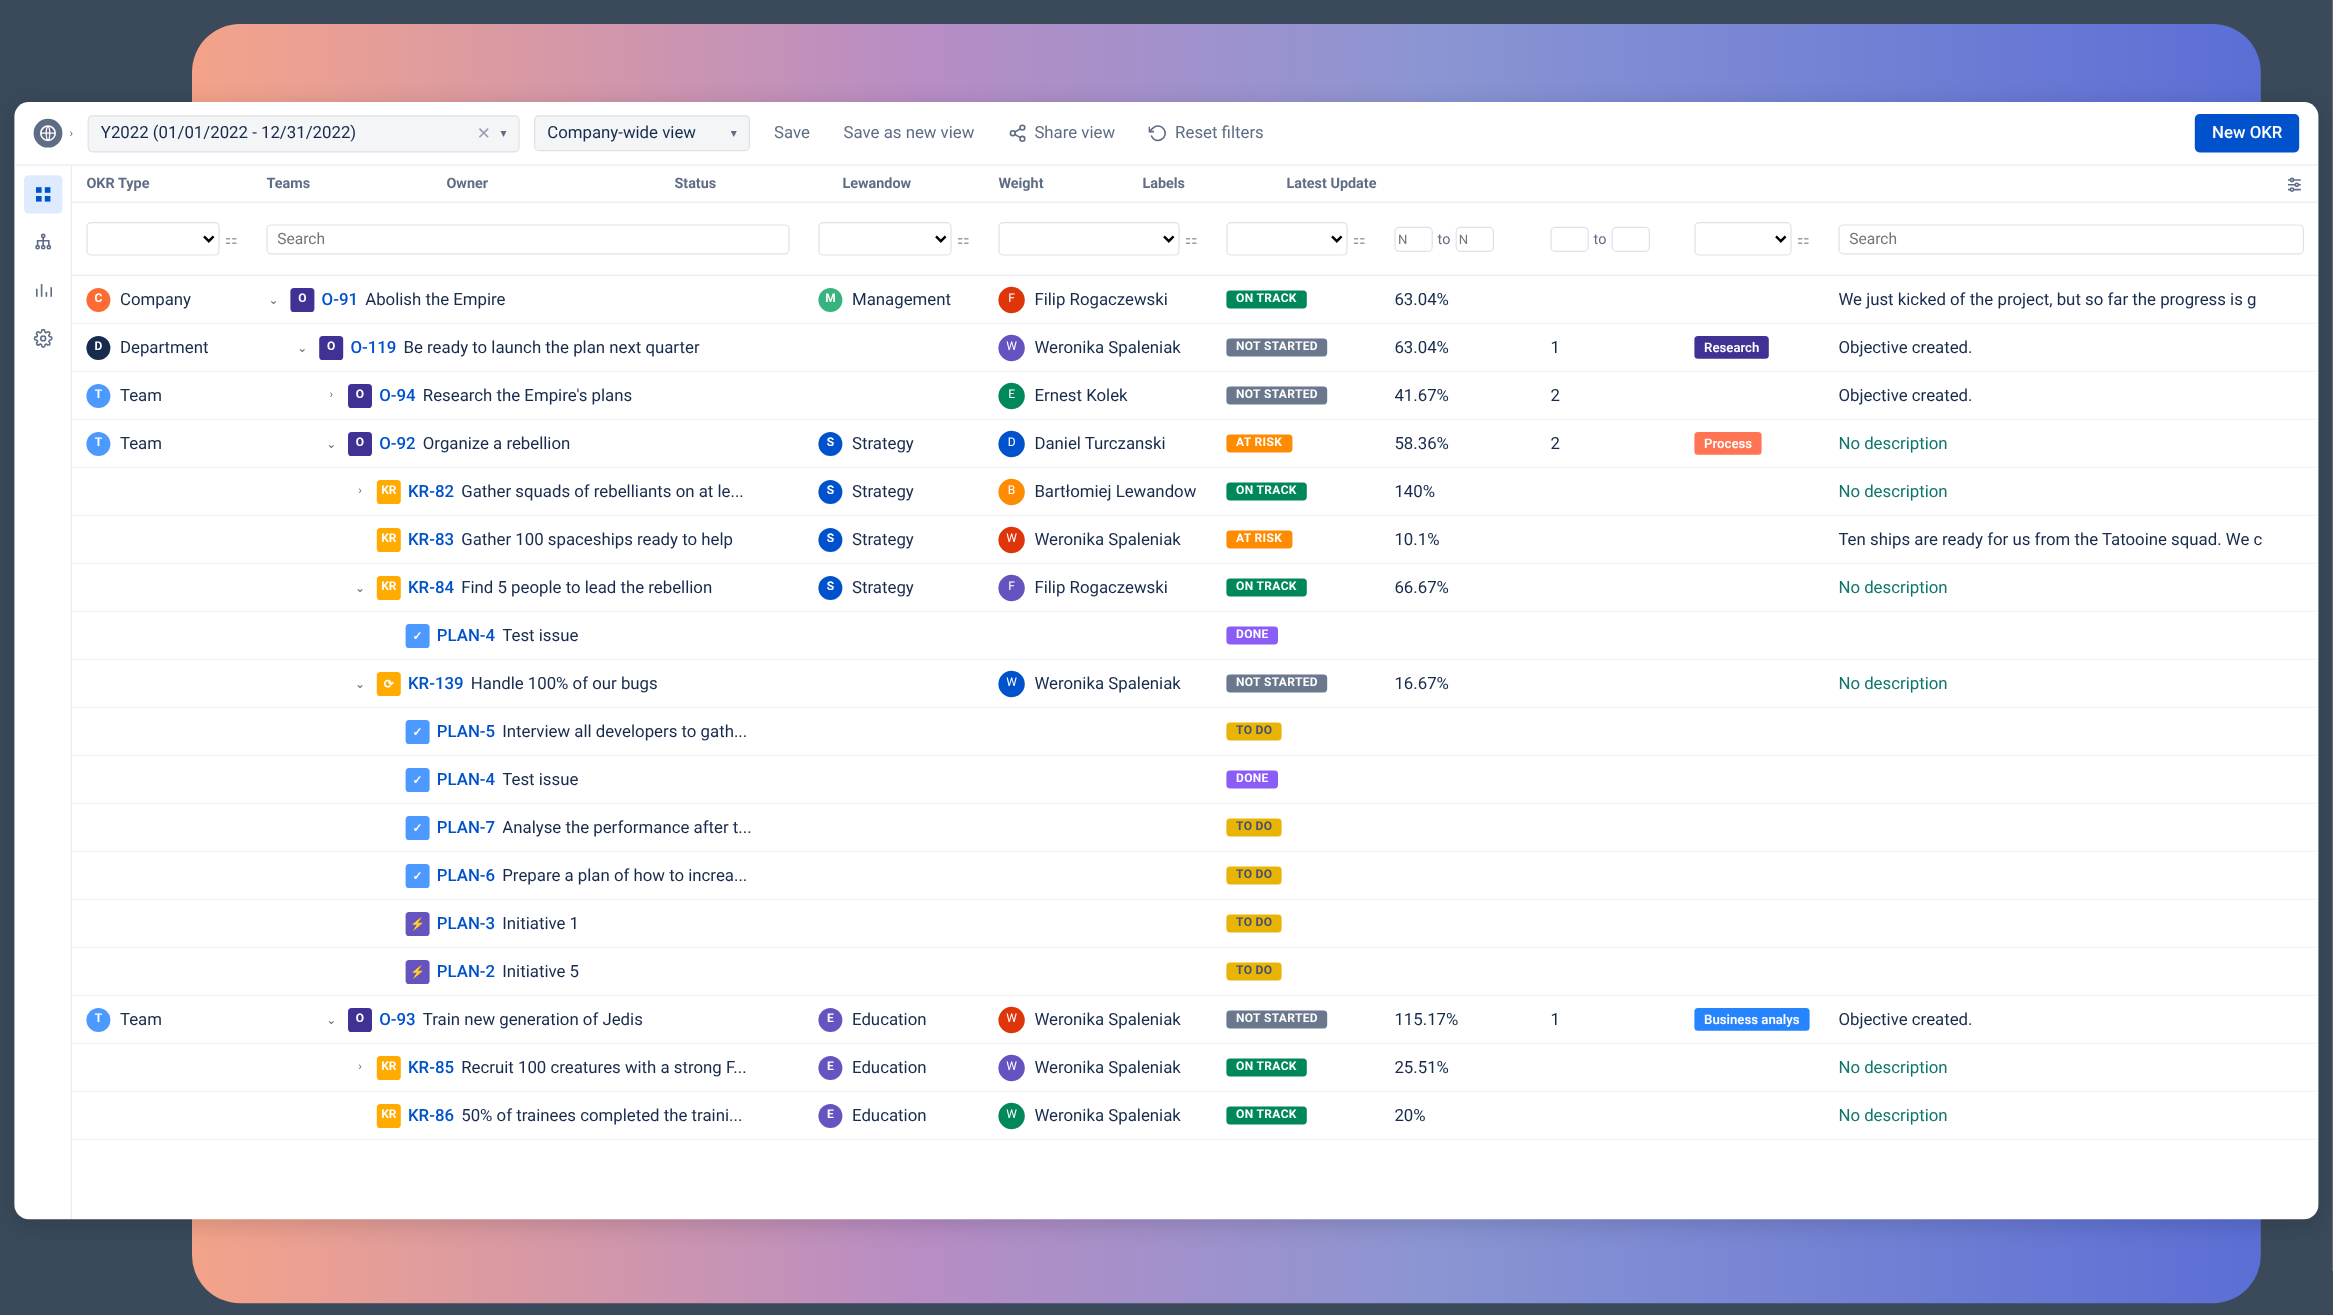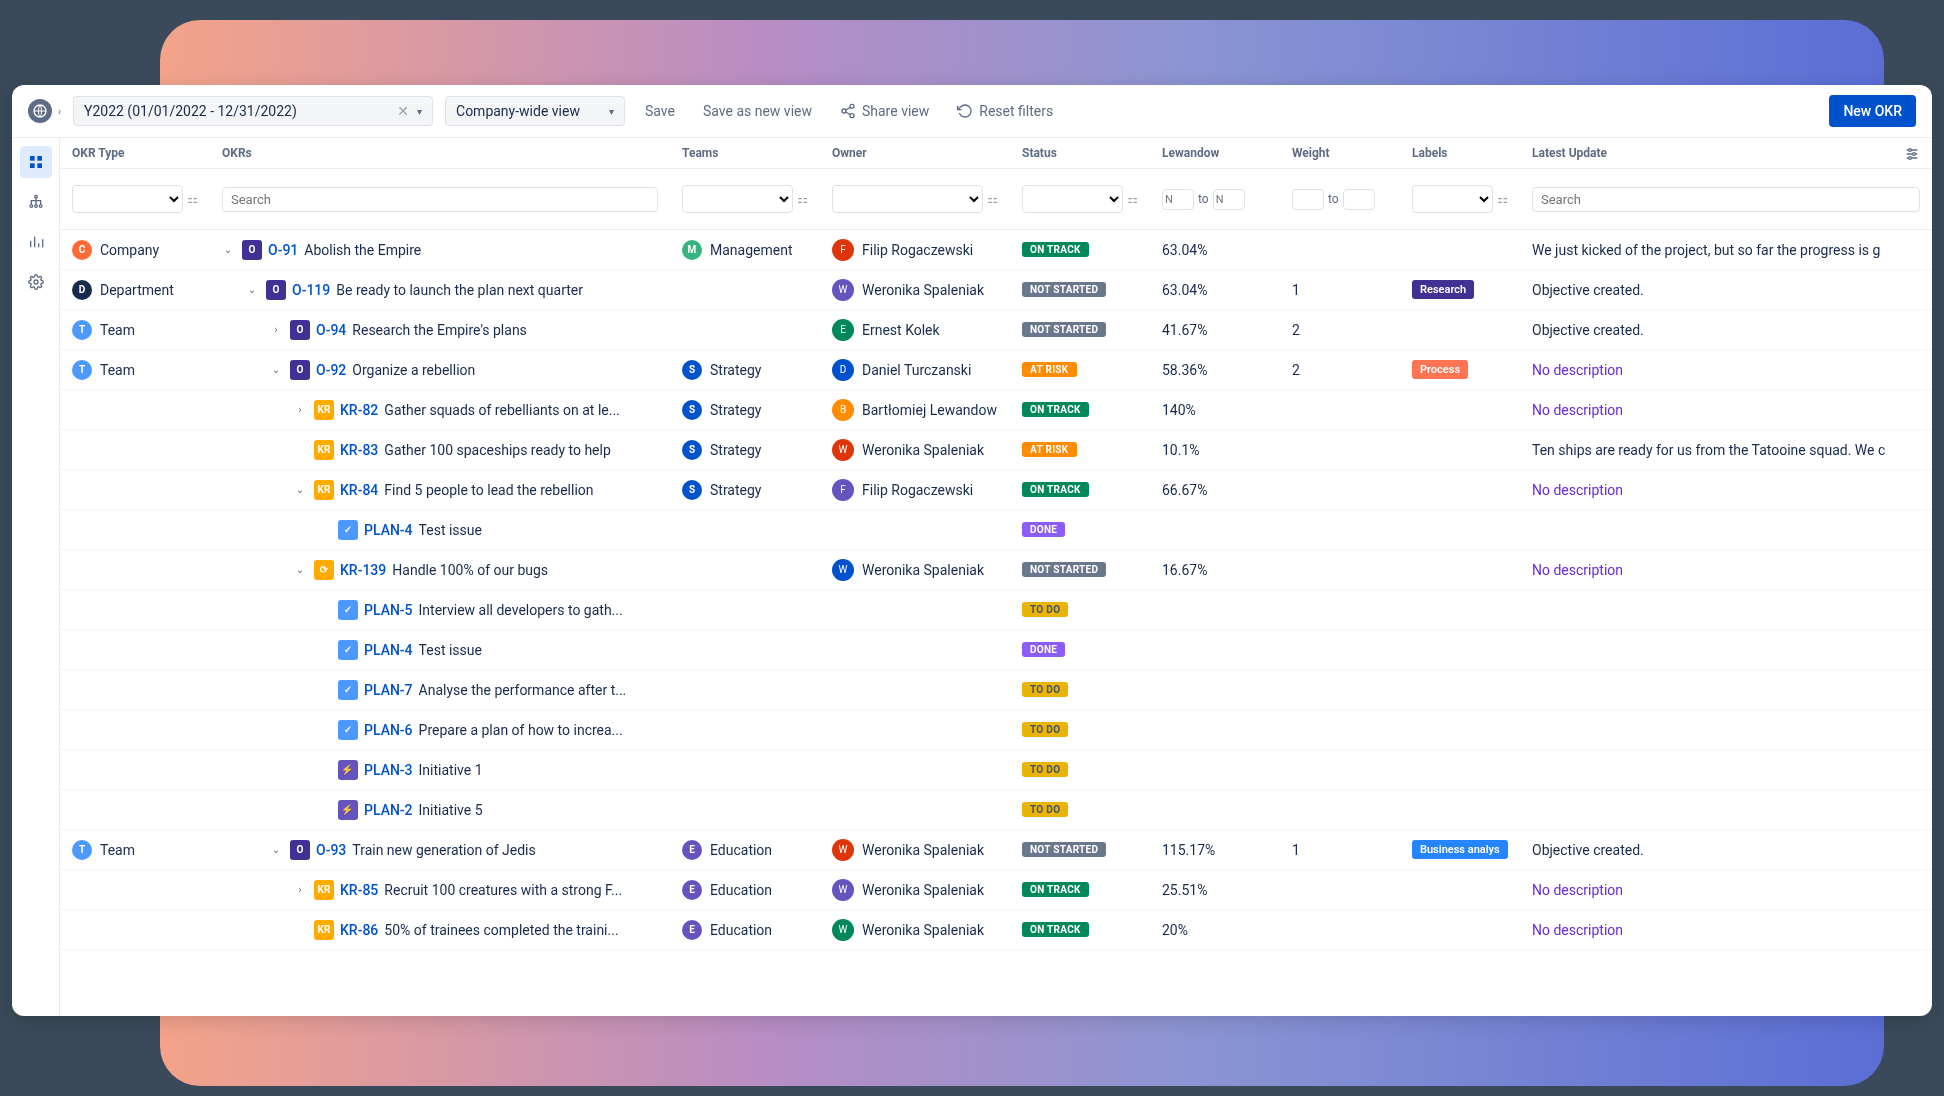--- a/index.html
+++ b/index.html
@@ -64,21 +64,21 @@
 .st-ontrack { background:#00875a; color:#fff; }
 .st-notstarted { background:#6b778c; color:#fff; }
 .st-atrisk { background:#ff8b00; color:#fff; }
 .st-done { background:#8b5cf6; color:#fff; }
 .st-todo { background:#eab308; color:#42526e; }
 .label-chip { padding:3px 8px; border-radius:3px; font-size:11px; font-weight:600; color:#fff; }
 .lbl-research { background:#403294; }
 .lbl-process { background:#ff7452; }
 .lbl-business { background:#2684ff; }
 .update-text { color:#172b4d; overflow:hidden; text-overflow:ellipsis; white-space:nowrap; }
-.update-text.muted { color:#6d28d9; }
+.update-text.muted { color:#0f766e; }
 svg.icon { width:16px; height:16px; }
 </style>
 </head>
 <body>
 
 <div class="bg-gradient"></div>
 
 <div class="app-window">
 
   <div class="toolbar">
@@ -167,21 +167,20 @@
             <line x1="4" y1="12" x2="20" y2="12"></line>
             <line x1="4" y1="18" x2="20" y2="18"></line>
             <circle cx="9" cy="6" r="2" fill="#fff"></circle>
             <circle cx="15" cy="12" r="2" fill="#fff"></circle>
             <circle cx="9" cy="18" r="2" fill="#fff"></circle>
           </svg>
       </div>
 
       <div class="header-row">
         <div class="col col-type">OKR Type</div>
-        <div class="col col-okrs">OKRs</div>
         <div class="col col-teams">Teams</div>
         <div class="col col-owner">Owner</div>
         <div class="col col-status">Status</div>
         <div class="col col-progress">Lewandow</div>
         <div class="col col-weight">Weight</div>
         <div class="col col-labels">Labels</div>
         <div class="col col-update">Latest Update</div>
       </div>
 
       <div class="filter-row">

